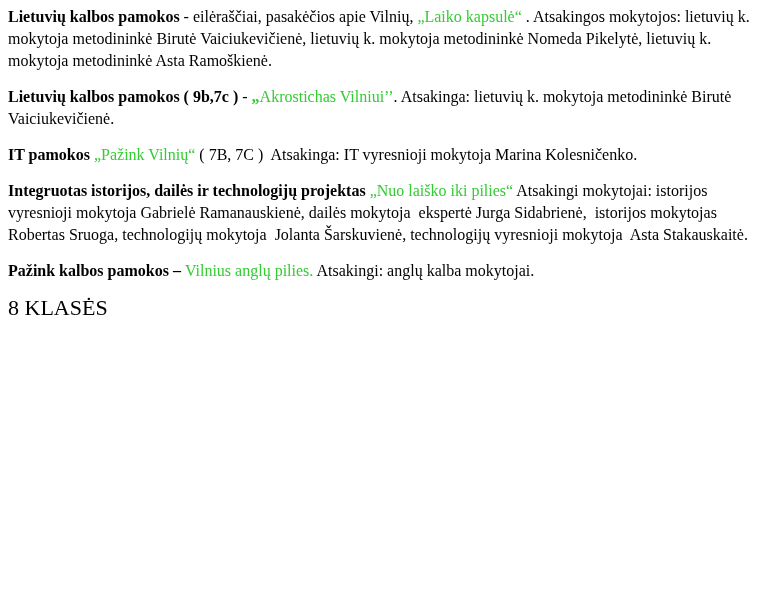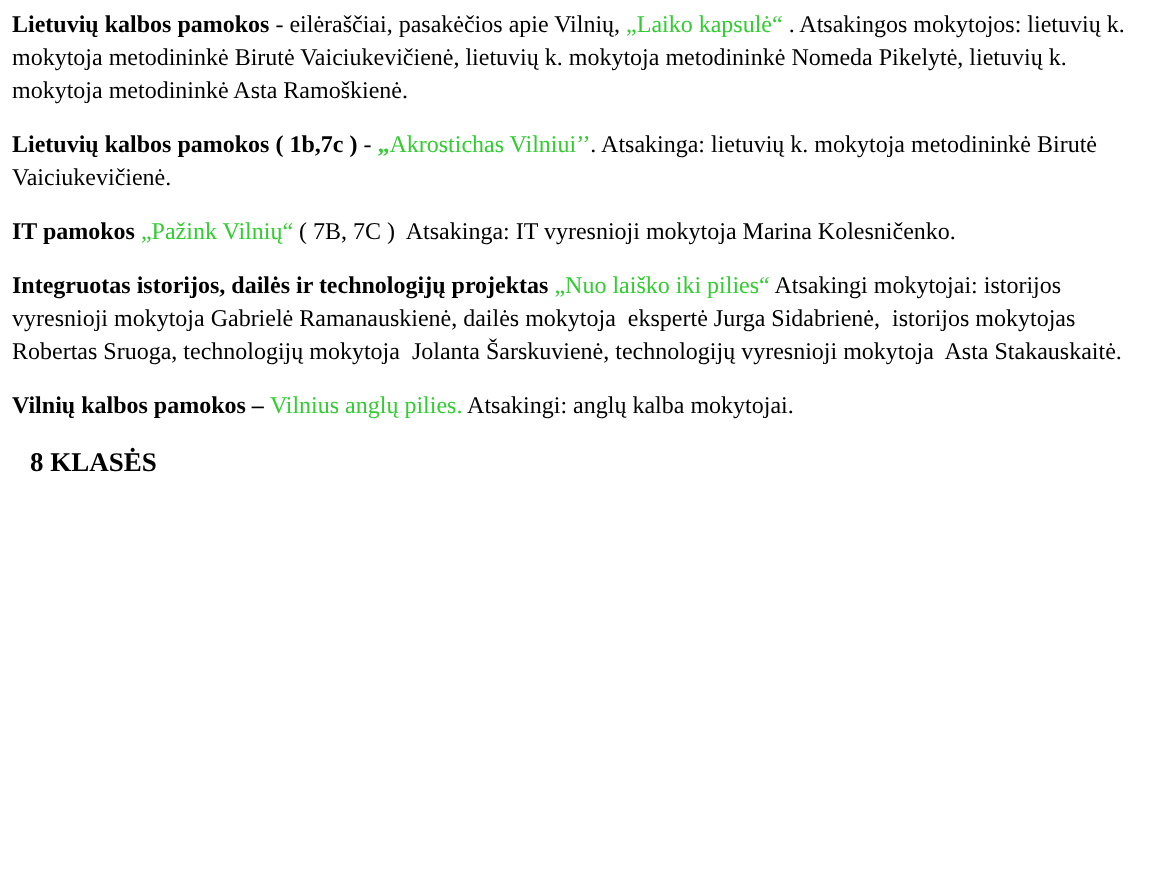--- a/index.html
+++ b/index.html
@@ -24,30 +24,30 @@
     margin: 0 0 14px 0;
     white-space: pre-wrap;
   }
   .para:last-child {
     margin-bottom: 0;
   }
   .seg-bold { font-weight: bold; }
   .seg-green { color: var(--accent-green, #33cc33); }
   .seg-green-bold { color: var(--accent-green, #33cc33); font-weight: bold; }
   .section-heading {
-    font-size: 18px;
+    font-size: 22px;
     line-height: 24px;
-    font-weight: bold;
-    margin: 14px 0 22px 12px;
+    font-weight: normal;
+    margin: 14px 0 22px 0;
     white-space: pre-wrap;
   }
 </style>
 </head>
 <body style="background: rgb(255, 255, 255); color: rgb(0, 0, 0);">
 
 <main class="doc">
     <p class="para"><span class="seg-bold">Lietuvių kalbos pamokos</span><span> - eilėraščiai, pasakėčios apie Vilnių, </span><span class="seg-green">„Laiko kapsulė“</span><span> . Atsakingos mokytojos: lietuvių k. mokytoja metodininkė Birutė Vaiciukevičienė, lietuvių k. mokytoja metodininkė Nomeda Pikelytė, lietuvių k. mokytoja metodininkė Asta Ramoškienė.</span></p>
-    <p class="para"><span class="seg-bold">Lietuvių kalbos pamokos ( 1b,7c )</span><span> - </span><span class="seg-green-bold">„</span><span class="seg-green">Akrostichas Vilniui’’</span><span>. Atsakinga: lietuvių k. mokytoja metodininkė Birutė Vaiciukevičienė.</span></p>
+    <p class="para"><span class="seg-bold">Lietuvių kalbos pamokos ( 9b,7c )</span><span> - </span><span class="seg-green-bold">„</span><span class="seg-green">Akrostichas Vilniui’’</span><span>. Atsakinga: lietuvių k. mokytoja metodininkė Birutė Vaiciukevičienė.</span></p>
     <p class="para"><span class="seg-bold">IT pamokos </span><span class="seg-green">„Pažink Vilnių“</span><span> ( 7B, 7C )  Atsakinga: IT vyresnioji mokytoja Marina Kolesničenko.</span></p>
     <p class="para"><span class="seg-bold">Integruotas istorijos, dailės ir technologijų projektas </span><span class="seg-green">„Nuo laiško iki pilies“</span><span> Atsakingi mokytojai: istorijos vyresnioji mokytoja Gabrielė Ramanauskienė, dailės mokytoja  ekspertė Jurga Sidabrienė,  istorijos mokytojas Robertas Sruoga, technologijų mokytoja  Jolanta Šarskuvienė, technologijų vyresnioji mokytoja  Asta Stakauskaitė.</span></p>
-    <p class="para"><span class="seg-bold">Vilnių kalbos pamokos – </span><span class="seg-green">Vilnius anglų pilies.</span><span> Atsakingi: anglų kalba mokytojai.</span></p>
+    <p class="para"><span class="seg-bold">Pažink kalbos pamokos – </span><span class="seg-green">Vilnius anglų pilies.</span><span> Atsakingi: anglų kalba mokytojai.</span></p>
     <h2 class="section-heading">8 KLASĖS</h2>
   </main>
 
 </body></html>

